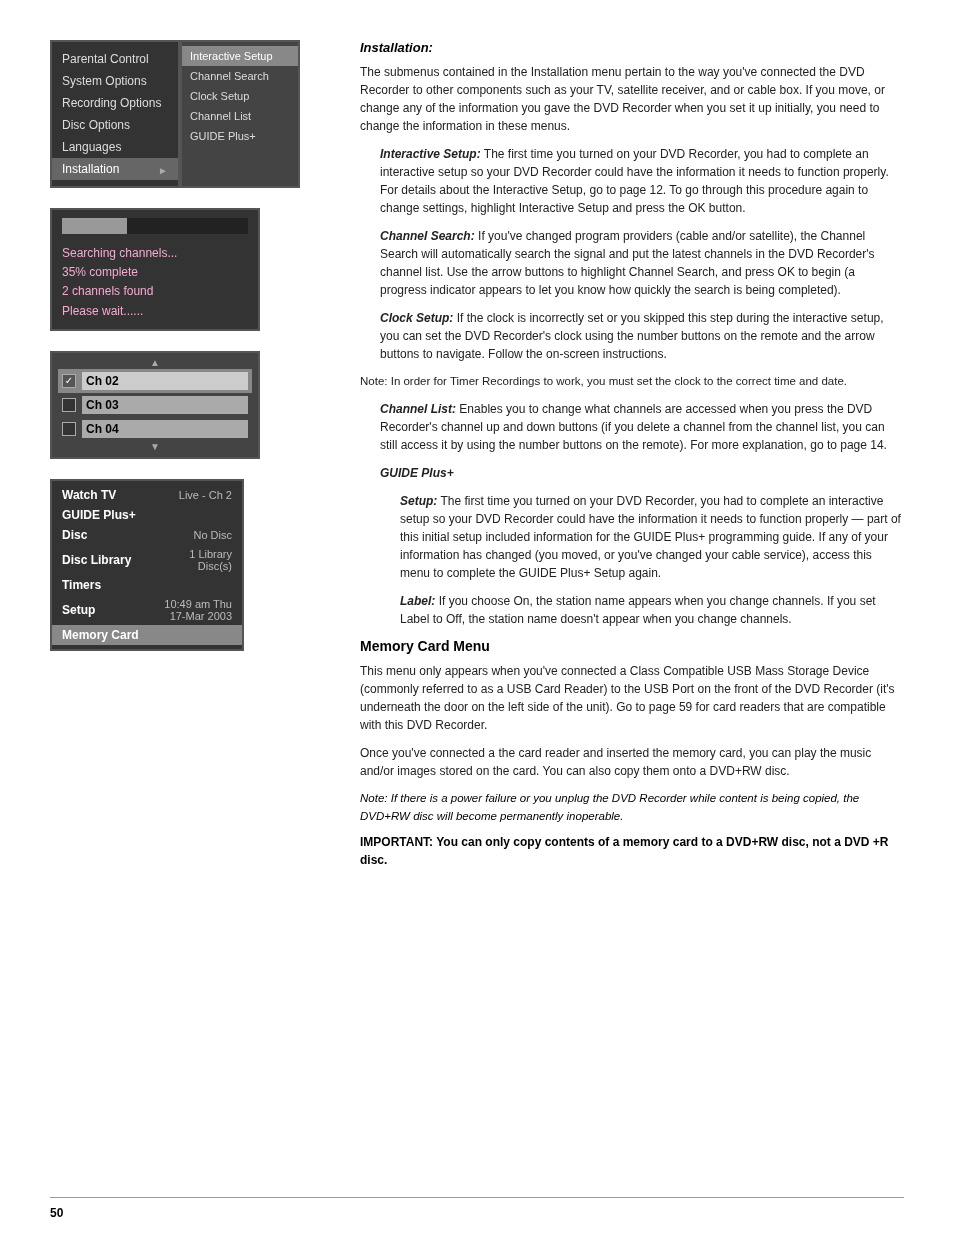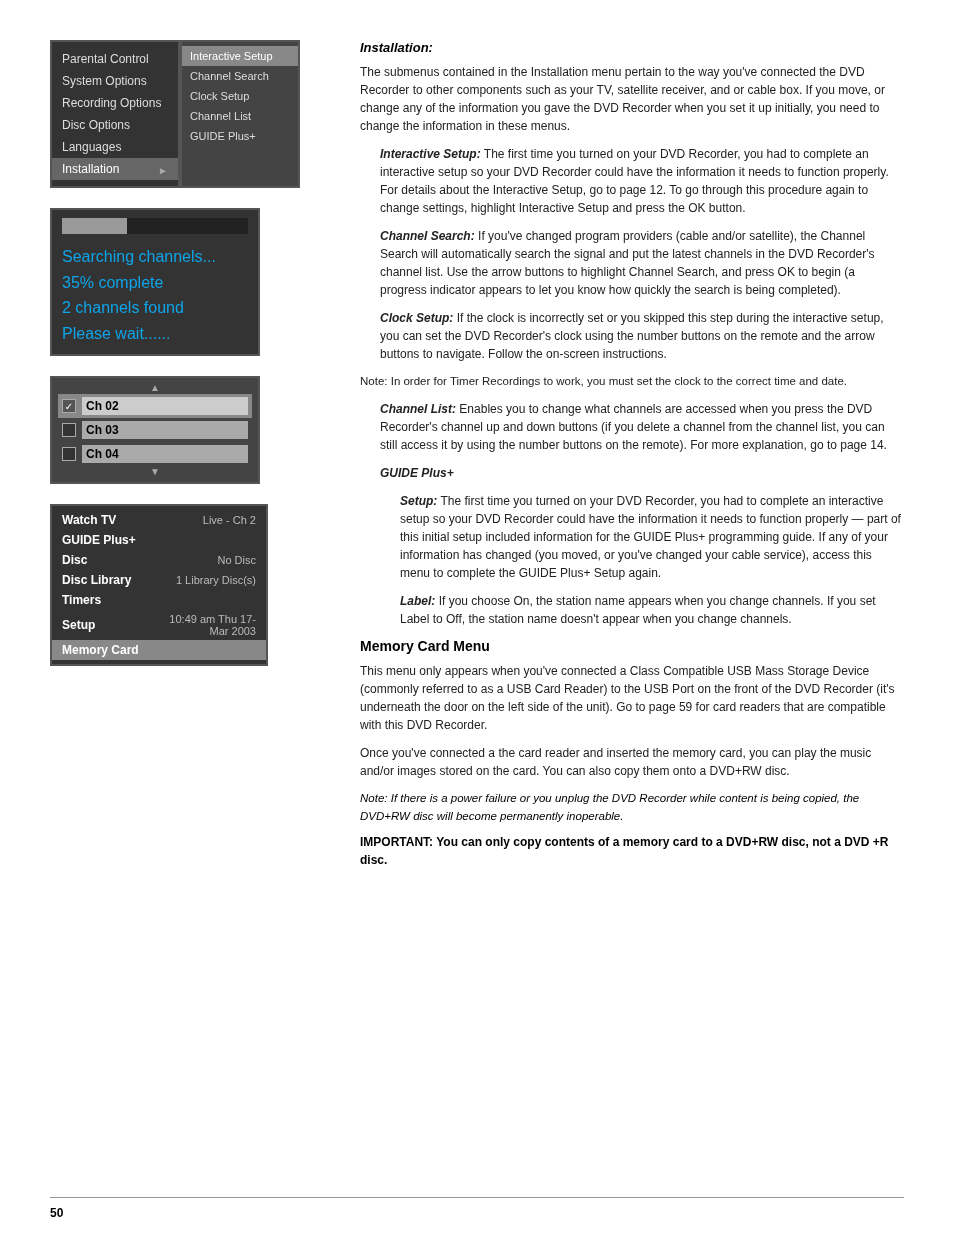--- a/index.html
+++ b/index.html
@@ -112,22 +112,22 @@
       position: relative;
     }
 
     .progress-bar-fill {
       background: #999;
       height: 100%;
       width: 35%;
     }
 
     .channel-search-text {
-      color: #0ea5e9;
-      font-size: 16px;
+      color: #f9a8d4;
+      font-size: 12px;
       line-height: 1.6;
     }
 
     
     .channel-list-box {
       background: #444;
       border: 2px solid #555;
       width: 210px;
       margin-bottom: 20px;
       padding: 0;
@@ -192,21 +192,21 @@
     }
 
     .channel-row.selected-ch .channel-name-bar {
       background: #ccc;
     }
 
     
     .nav-menu-box {
       background: #333;
       border: 2px solid #555;
-      width: 218px;
+      width: 194px;
       padding: 4px 0;
     }
 
     .nav-menu-row {
       display: flex;
       align-items: center;
       justify-content: space-between;
       padding: 3px 10px;
       font-size: 12px;
       color: #ddd;

